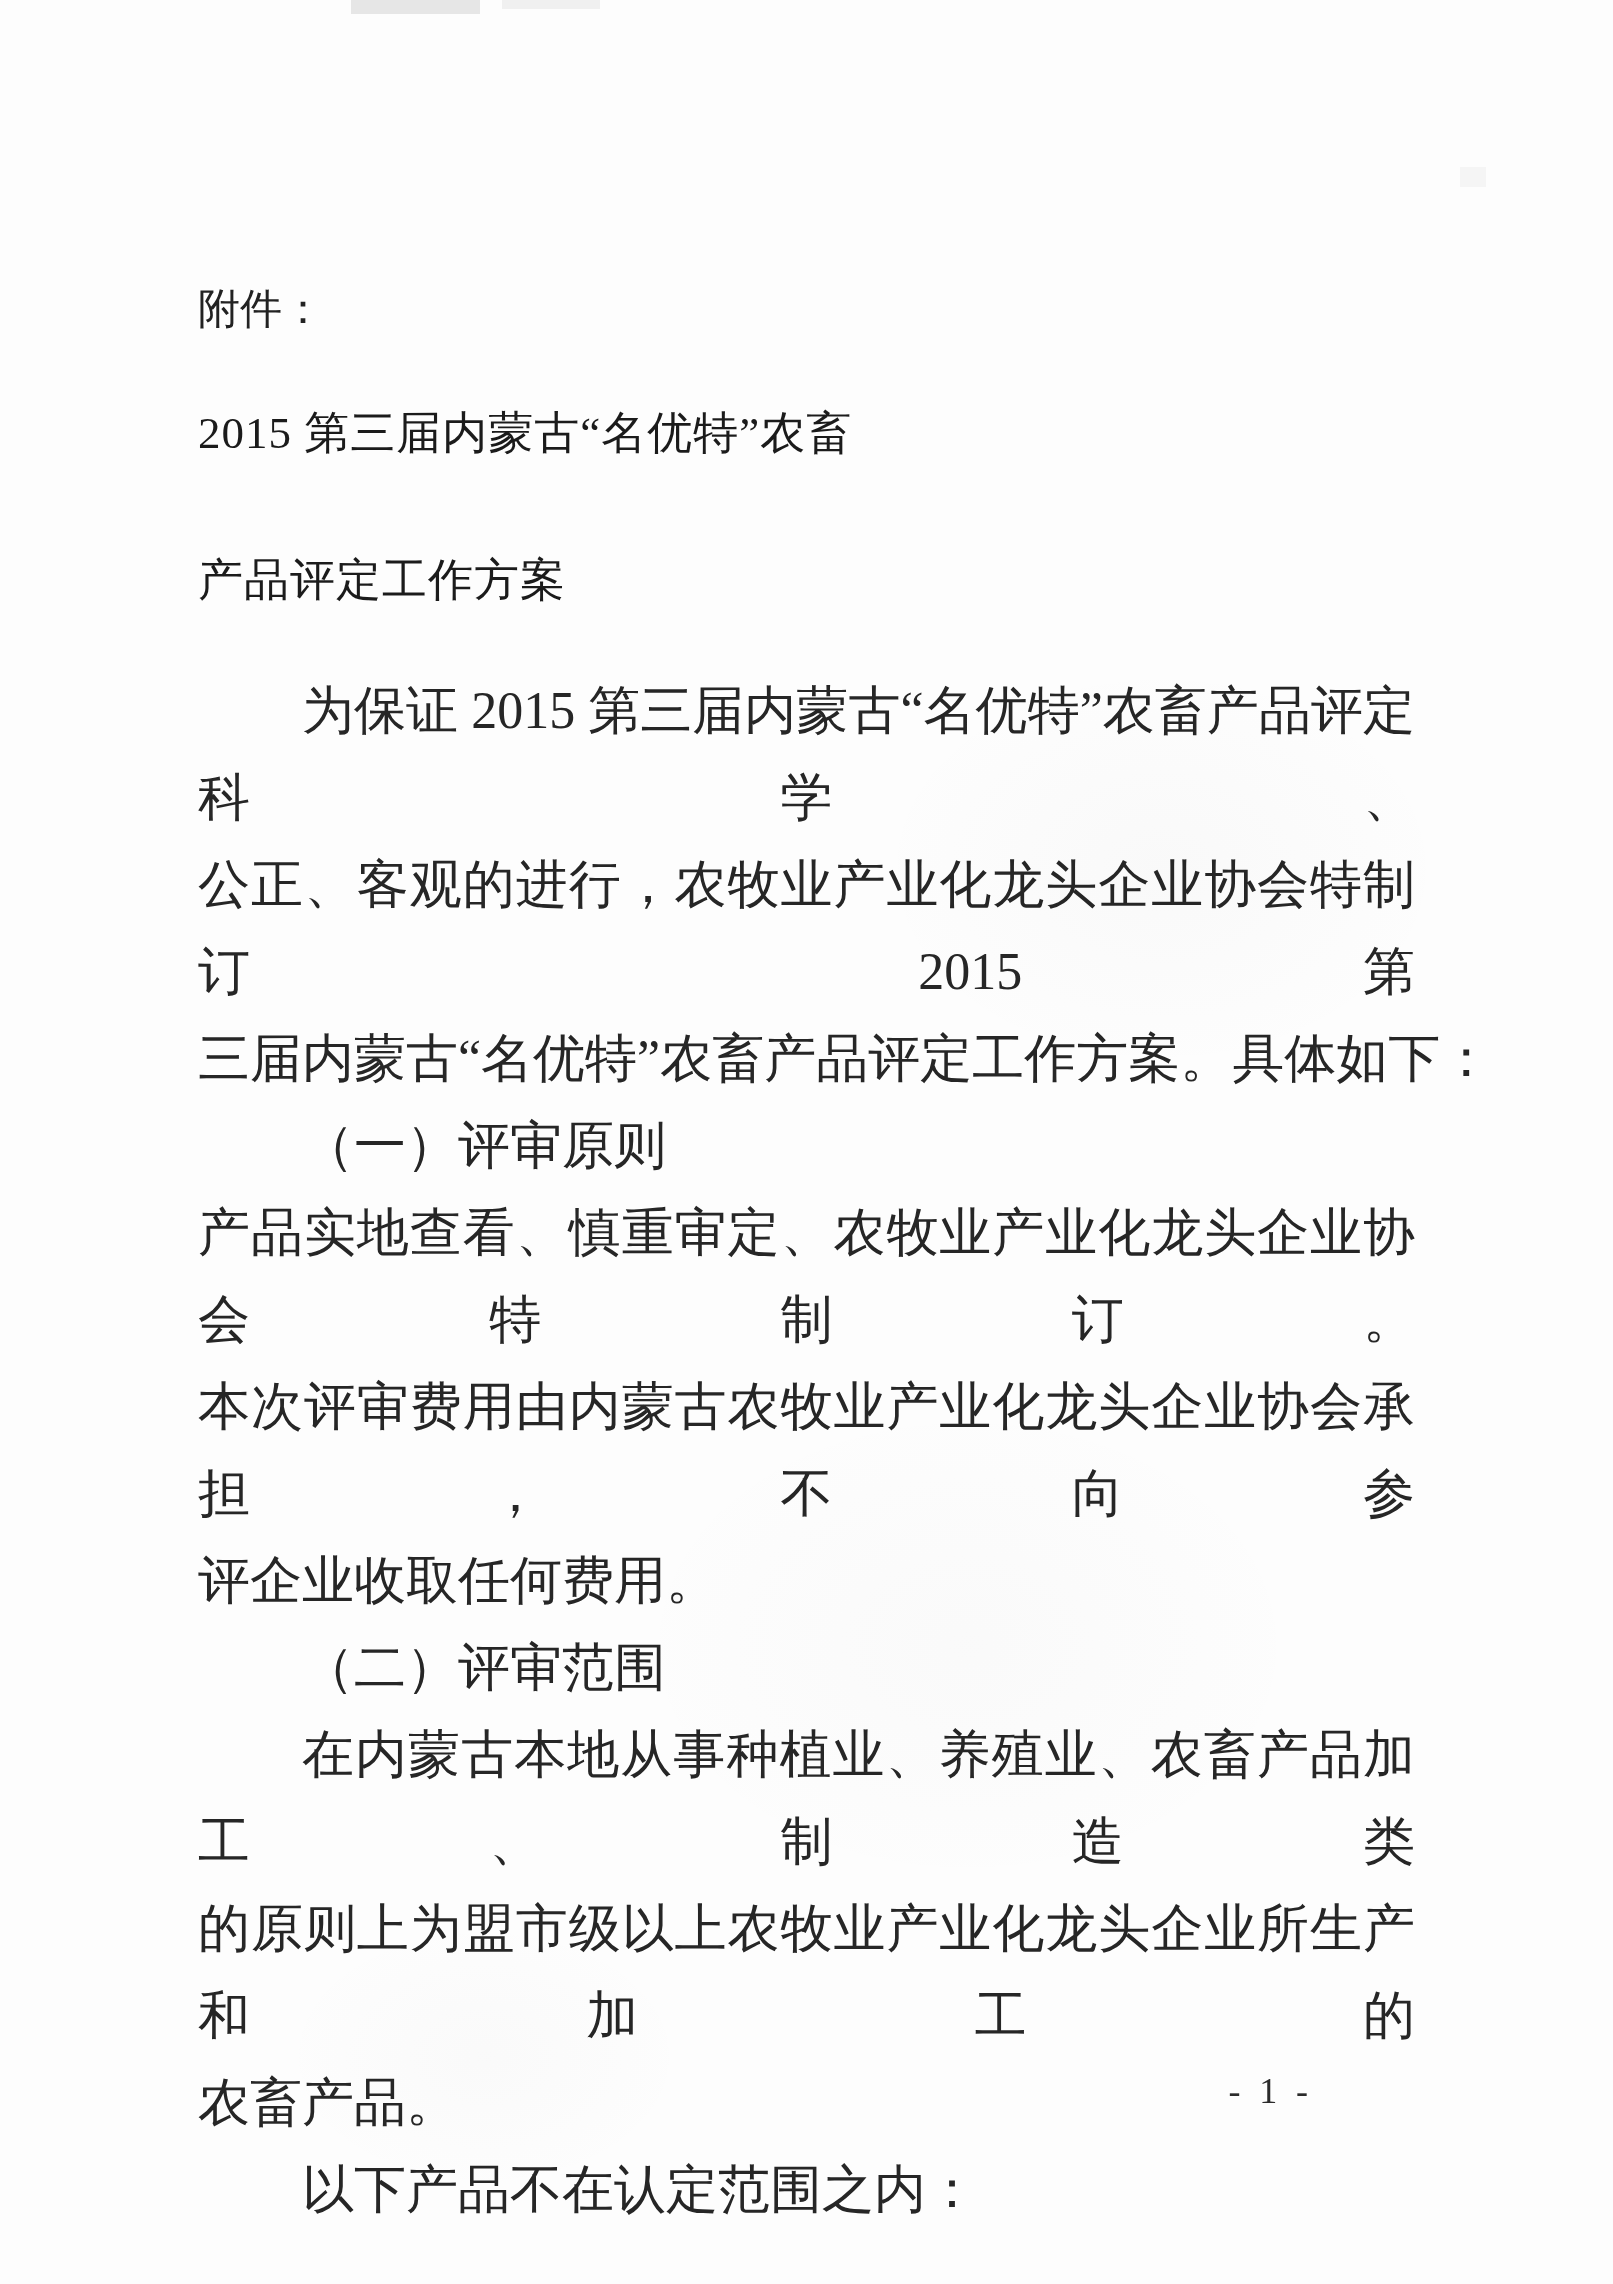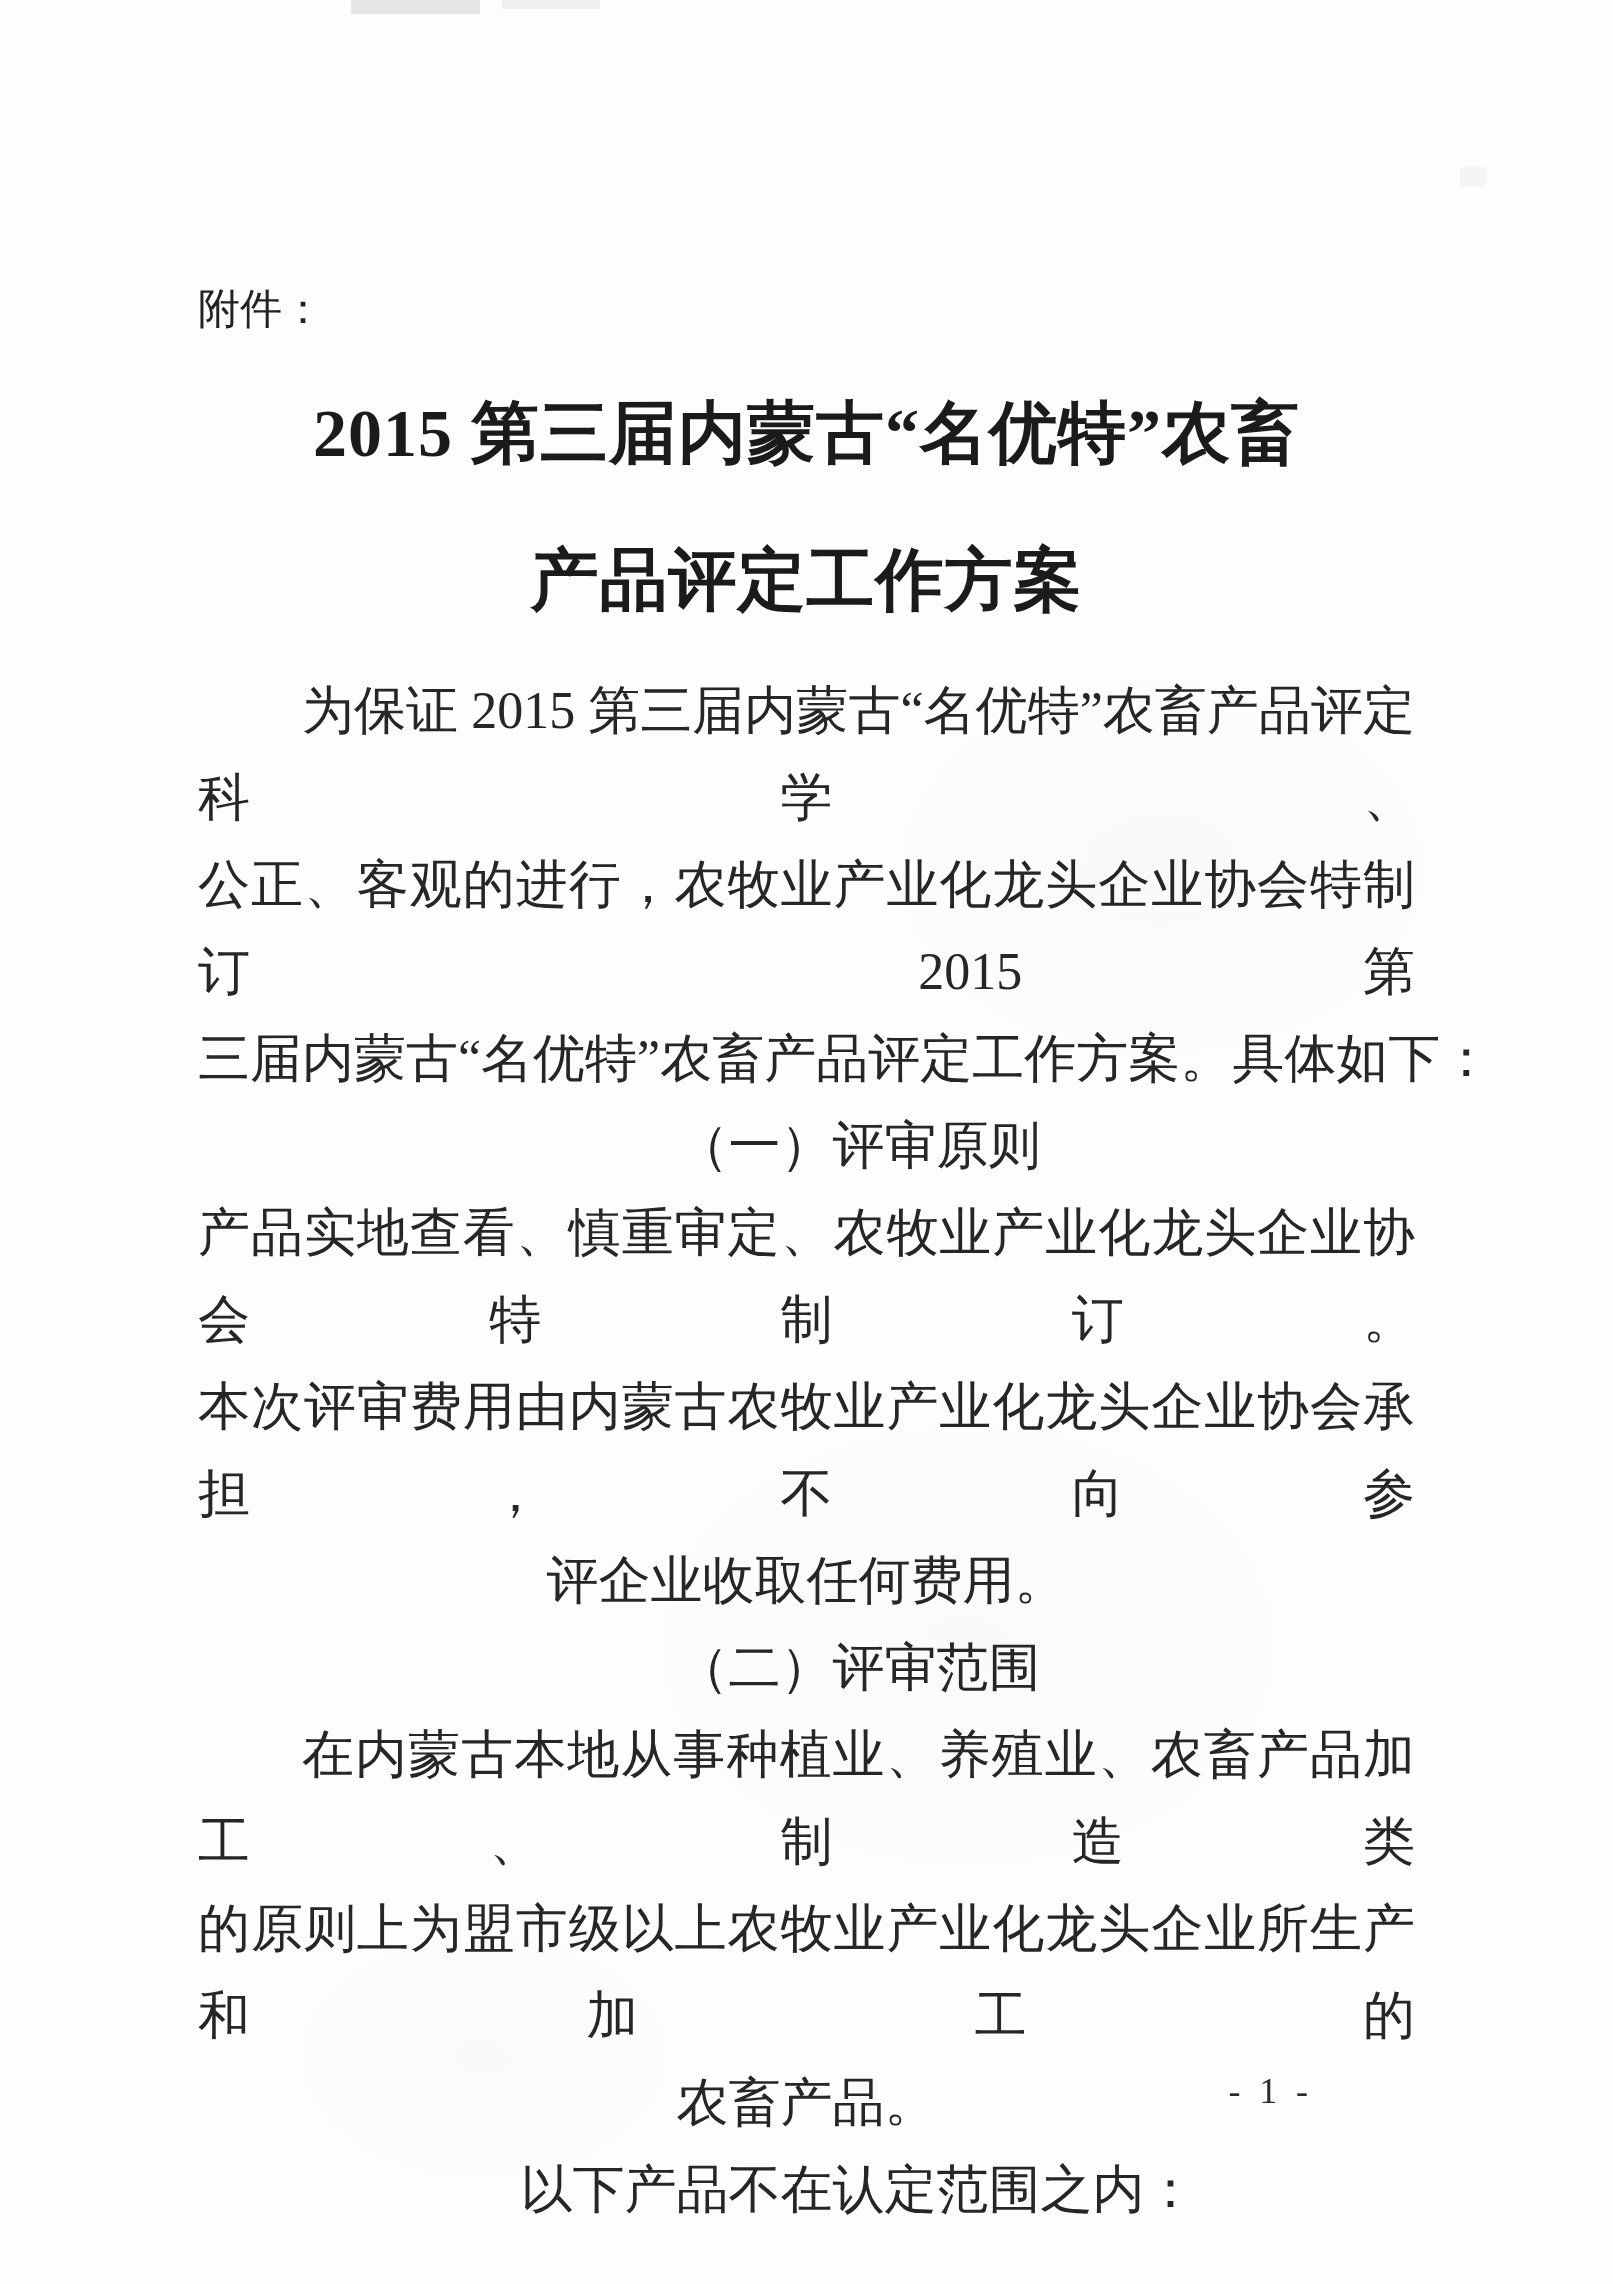--- a/index.html
+++ b/index.html
@@ -30,36 +30,35 @@
   .a3 { left: 1460px; top: 167px; width: 25.5px; height: 19.6px; background: rgba(0,0,0,0.03); }
 
   .attachment {
     font-size: 42px;
     line-height: 51px;
     font-weight: 500;
     color: #222;
   }
   .title {
     margin: 24.5px 0 0 0;
-    font-size: 68px;
-    font-weight: 700;
-    text-align: center;
+    font-size: 45px;
+    font-weight: 400;
+    text-align: left;
     color: #1b1b1b;
     letter-spacing: 1px;
   }
   .title-line { line-height: 147px; }
 
   .body {
     margin-top: 13.7px;
     font-size: 52px;
   }
   .line {
     line-height: 87px;
     white-space: nowrap;
-    text-align: center;
   }
   .indent { text-indent: 2em; }
   .fill {
     white-space: normal;
     text-align: justify;
     text-align-last: justify;
     text-justify: inter-character;
   }
   .page-number {
     position: absolute;

